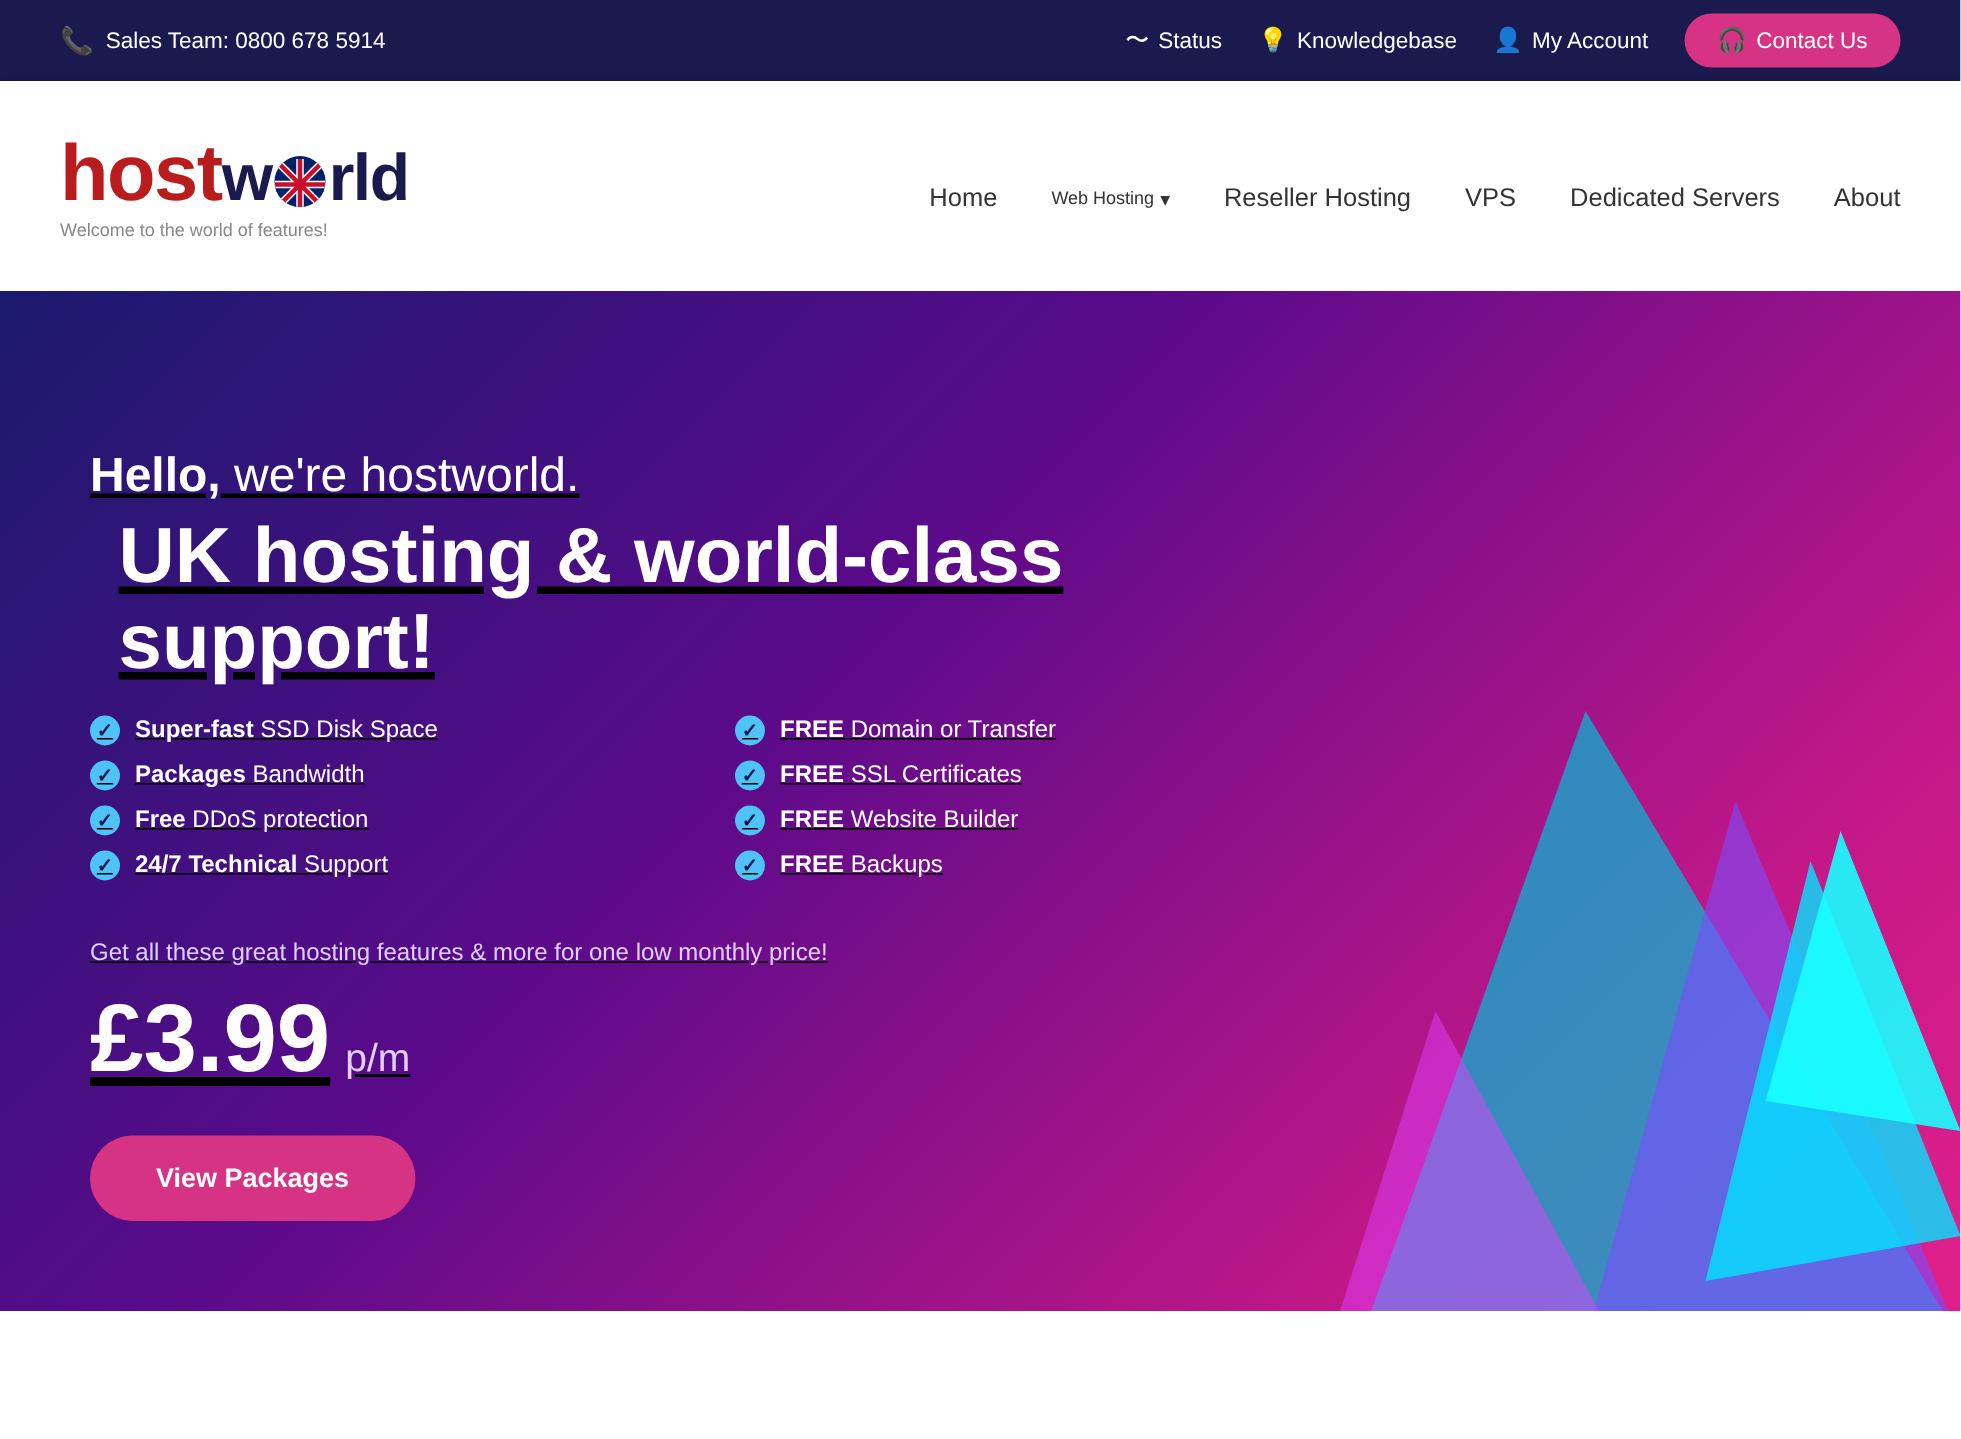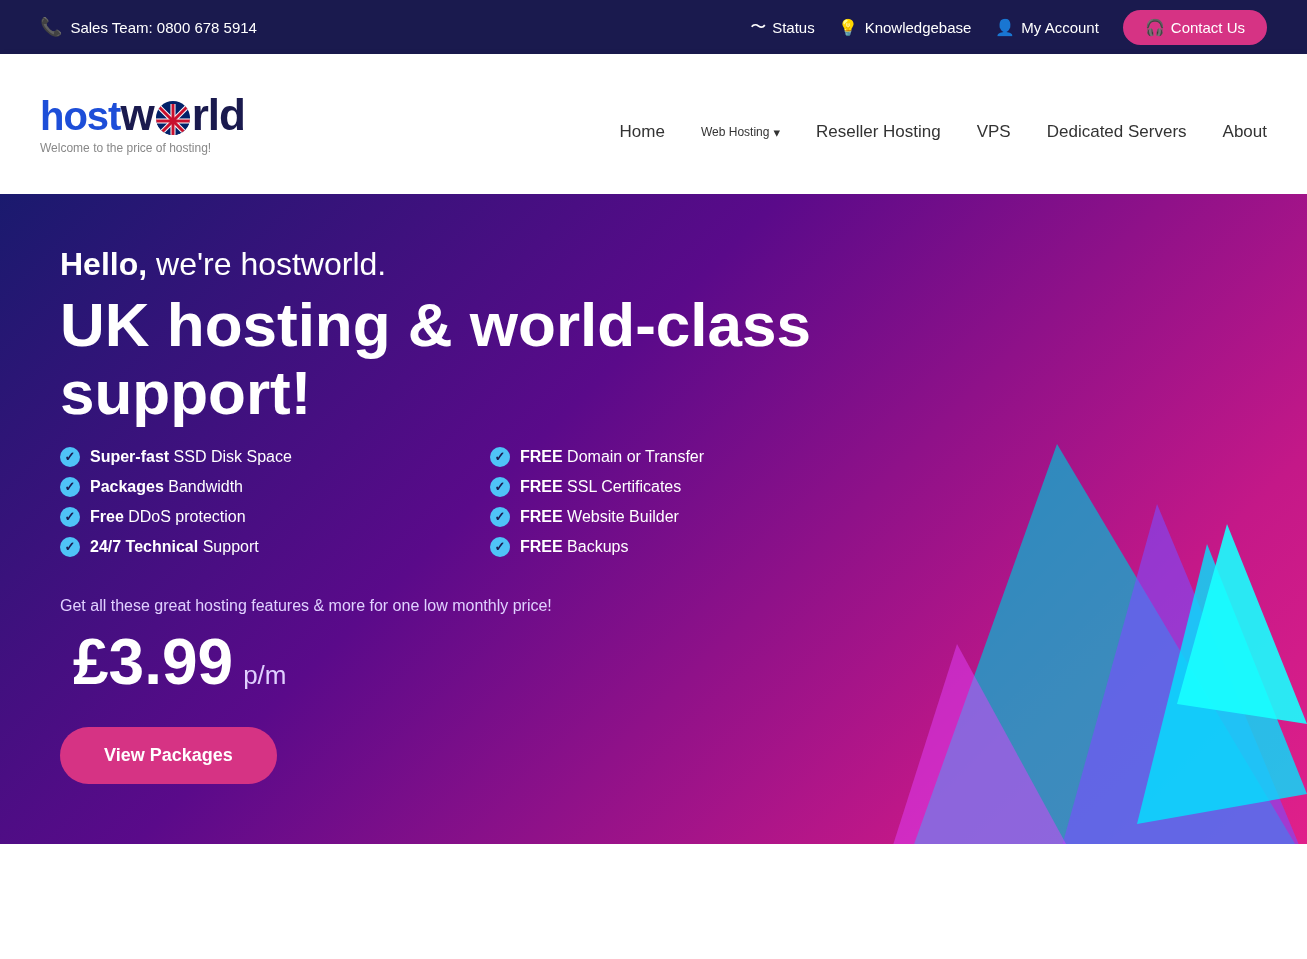--- a/index.html
+++ b/index.html
@@ -50,36 +50,37 @@
     .logo-tagline { font-size: 12px; color: #888; margin-top: 4px; }
     .nav-links { display: flex; align-items: center; gap: 36px; margin-top: 16px; }
     .nav-links a { text-decoration: none; color: #333; font-size: 17px; }
     .nav-links .dropdown { display: flex; align-items: center; gap: 4px; cursor: pointer; }
     .nav-links .dropdown span { font-size: 12px; }
 
     
     .hero {
       background: linear-gradient(135deg, #1a1a6e 0%, #5a0a8a 40%, #c41888 80%, #e0208a 100%);
       min-height: 650px;
-      padding: 52px 60px 60px 60px;
+      padding: 104px 60px 60px 60px;
       position: relative;
       overflow: hidden;
+      text-decoration: underline;
     }
     .hero-content { position: relative; z-index: 2; max-width: 800px; }
     .hero-hello { font-size: 32px; color: #fff; font-weight: 400; margin-bottom: 8px; }
     .hero-hello strong { font-weight: 700; }
-    .hero-title { font-size: 62px; font-weight: 900; color: #fff; line-height: 1.1; margin-bottom: 20px; }
+    .hero-title { font-size: 52px; font-weight: 900; color: #fff; line-height: 1.1; margin-bottom: 20px; margin-left: 19px; }
     .hero-subtitle { font-size: 17px; color: #e0d0ff; margin-bottom: 32px; font-weight: 300; }
     .features-grid { display: grid; grid-template-columns: 1fr 1fr; gap: 10px 60px; margin-bottom: 40px; }
     .feature-item { display: flex; align-items: center; gap: 10px; color: #fff; font-size: 16px; }
     .feature-item strong { font-weight: 800; }
     .price-section { margin-bottom: 28px; }
     .price-tagline { color: #e0d0ff; font-size: 16px; margin-bottom: 10px; }
     .price-display { display: flex; align-items: baseline; gap: 10px; }
-    .price-amount { font-size: 64px; font-weight: 900; color: #fff; margin-left: 13px; }
+    .price-amount { font-size: 64px; font-weight: 900; color: #fff; }
     .price-period { font-size: 26px; color: #e0d0ff; font-weight: 300; text-align: right; }
     .view-btn {
       background: #d63384;
       color: #fff;
       border: none;
       border-radius: 50px;
       padding: 18px 44px;
       font-size: 18px;
       font-weight: 600;
       cursor: pointer;
@@ -128,35 +129,35 @@
     <a href="#" class="contact-btn">
       <span style="font-size:16px;">🎧</span>
       <span>Contact Us</span>
     </a>
   </div>
 </div>
 
 <nav class="navbar">
   <div class="logo-area">
     <div class="logo-text">
-      <span style="color:#1d4ed8;font-weight:700;font-size:40px;">host</span><span style="color:#1a1a4e;font-weight:700;font-size:44px;">w</span><span style="display:inline-block;width:34px;height:34px;background:#012169;border-radius:50%;vertical-align:middle;position:relative;overflow:hidden;margin:0 2px;">
+      <span style="color:#b91c1c;font-weight:700;font-size:53px;">host</span><span style="color:#1a1a4e;font-weight:700;font-size:44px;">w</span><span style="display:inline-block;width:34px;height:34px;background:#012169;border-radius:50%;vertical-align:middle;position:relative;overflow:hidden;margin:0 2px;">
         <svg width="34" height="34" viewBox="0 0 34 34" xmlns="http://www.w3.org/2000/svg">
           <circle cx="17" cy="17" r="17" fill="#012169"></circle>
           <line x1="0" y1="0" x2="34" y2="34" stroke="white" stroke-width="5"></line>
           <line x1="34" y1="0" x2="0" y2="34" stroke="white" stroke-width="5"></line>
           <line x1="17" y1="0" x2="17" y2="34" stroke="white" stroke-width="5"></line>
           <line x1="0" y1="17" x2="34" y2="17" stroke="white" stroke-width="5"></line>
           <line x1="0" y1="0" x2="34" y2="34" stroke="#C8102E" stroke-width="3"></line>
           <line x1="34" y1="0" x2="0" y2="34" stroke="#C8102E" stroke-width="3"></line>
           <line x1="17" y1="0" x2="17" y2="34" stroke="#C8102E" stroke-width="3"></line>
           <line x1="0" y1="17" x2="34" y2="17" stroke="#C8102E" stroke-width="3"></line>
         </svg>
       </span><span style="color:#1a1a4e;font-weight:700;font-size:44px;">rld</span>
     </div>
-    <div class="logo-tagline">Welcome to the price of hosting!</div>
+    <div class="logo-tagline">Welcome to the world of features!</div>
   </div>
   <div class="nav-links">
     <a href="#">
       <span>Home</span>
     </a>
     <a href="#" class="dropdown">
       <span>Web Hosting</span>
       <span style="font-size:13px;">▾</span>
     </a>
     <a href="#">

